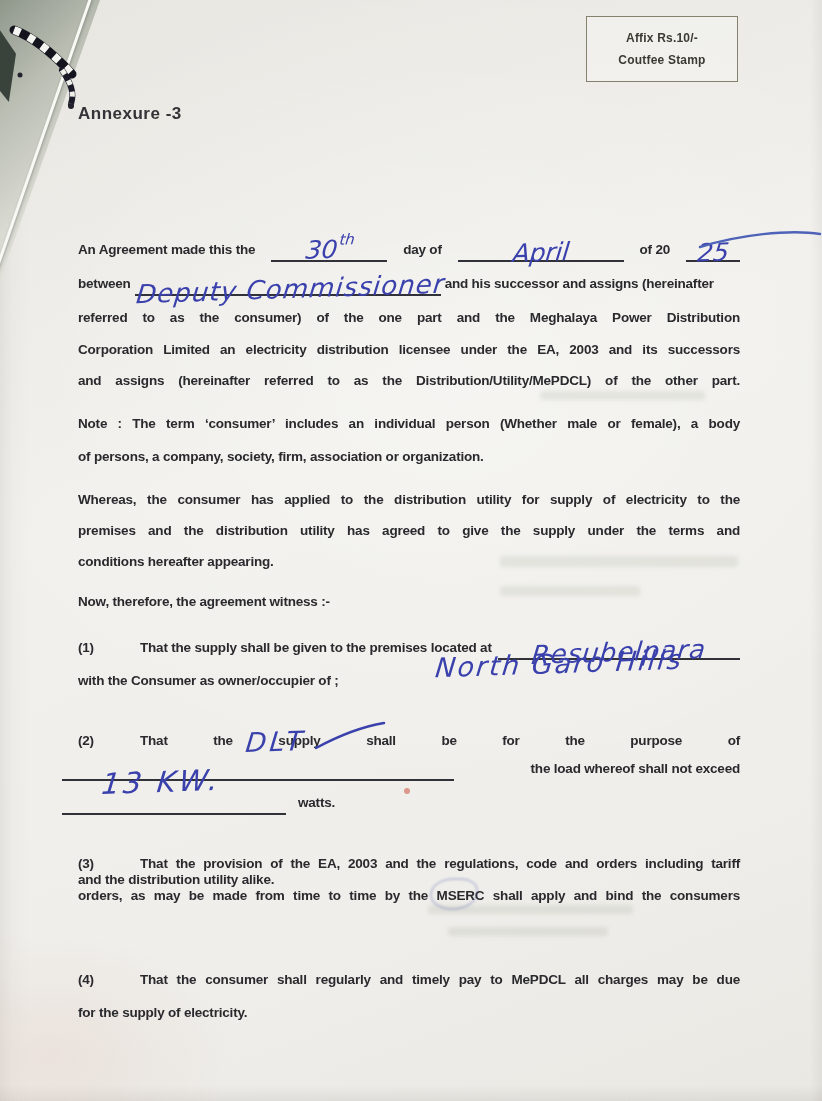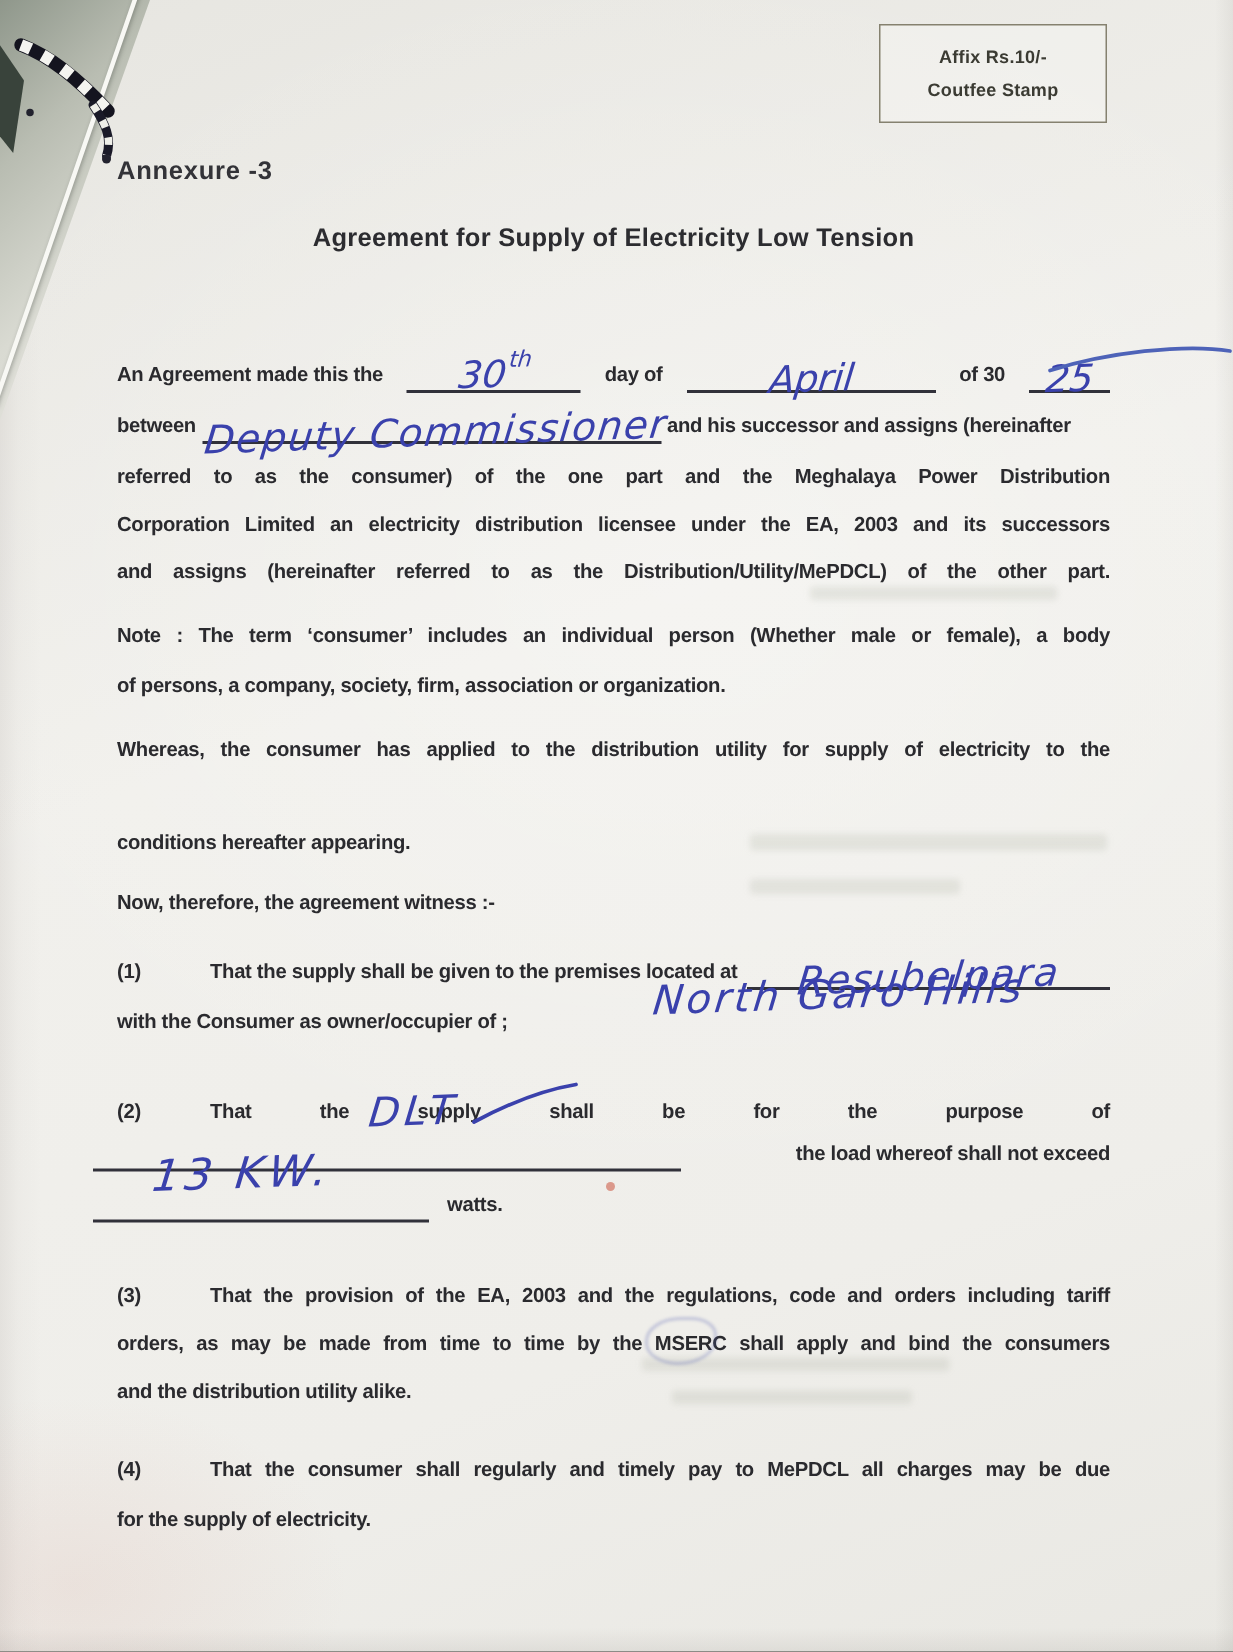--- a/index.html
+++ b/index.html
@@ -71,32 +71,31 @@
     <circle cx="20" cy="75" r="2.5" fill="#22222e"></circle>
     <circle cx="71" cy="106" r="3" fill="#22222e"></circle>
   </svg>
 
   <div class="stamp-box">
     <div>Affix Rs.10/-</div>
     <div>Coutfee Stamp</div>
   </div>
 
   <div class="annexure">Annexure -3</div>
-  <div class="doc-title">Agreement for Supply of Electricity Low Tension</div>
 
   <div class="ln fx" style="top:238px">
     <span>An Agreement made this the</span>
     <span class="bl" style="width:116px">
       <span class="hw hw-in" style="font-size:25px"><span>30</span><span class="hw-sup">th</span></span>
     </span>
     <span>day of</span>
     <span class="bl" style="width:166px">
       <span class="hw hw-in" style="font-size:25px">April</span>
     </span>
-    <span>of 30</span>
+    <span>of 20</span>
     <span class="bl" style="width:54px">
       <span class="hw hw-in" style="font-size:25px">25</span>
     </span>
   </div>
   <svg style="left:698px;top:226px" width="124" height="24" viewBox="0 0 124 24">
     <path d="M2 21 C 40 9, 92 3, 122 8" stroke="#4e63b8" stroke-width="2.5" fill="none" stroke-linecap="round"></path>
   </svg>
 
   <div class="ln fxl" style="top:272px">
     <span>between</span>
@@ -107,20 +106,21 @@
   </div>
 
   <div class="ln j" style="top:306px">referred to as the consumer) of the one part and the Meghalaya Power Distribution</div>
   <div class="ln j" style="top:338px">Corporation Limited an electricity distribution licensee under the EA, 2003 and its successors</div>
   <div class="ln j" style="top:369px">and assigns (hereinafter referred to as the Distribution/Utility/MePDCL) of the other part.</div>
 
   <div class="ln j" style="top:412px">Note : The term ‘consumer’ includes an individual person (Whether male or female), a body</div>
   <div class="ln l" style="top:445px">of persons, a company, society, firm, association or organization.</div>
 
   <div class="ln j" style="top:488px">Whereas, the consumer has applied to the distribution utility for supply of electricity to the</div>
+  <div class="ln j" style="top:519px">premises and the distribution utility has agreed to give the supply under the terms and</div>
   <div class="ln l" style="top:550px">conditions hereafter appearing.</div>
 
   <div class="ln l" style="top:590px">Now, therefore, the agreement witness :-</div>
 
   <div class="ln fxl" style="top:636px">
     <span class="num">(1)</span>
     <span>That the supply shall be given to the premises located at</span>
     <span class="bl bl-grow">
       <span class="hw hw-in" style="font-size:26px;letter-spacing:1px;bottom:-6px">Resubelpara</span>
     </span>
@@ -144,21 +144,21 @@
     <span class="bl" style="width:224px"></span>
     <span style="margin-left:12px">watts.</span>
   </div>
   <span class="hw hw-abs" style="left:102px;top:765px;font-size:29px;letter-spacing:3px">13 KW.</span>
 
   <div class="ln fxl" style="top:852px">
     <span class="num">(3)</span>
     <span class="grow">That the provision of the EA, 2003 and the regulations, code and orders including tariff</span>
   </div>
   <div class="ln j" style="top:884px">orders, as may be made from time to time by the MSERC shall apply and bind the consumers</div>
-  <div class="ln l" style="top:916px">and the distribution utility alike.</div>
+  <div class="ln l" style="top:868px">and the distribution utility alike.</div>
 
   <div class="ln fxl" style="top:968px">
     <span class="num">(4)</span>
     <span class="grow">That the consumer shall regularly and timely pay to MePDCL all charges may be due</span>
   </div>
   <div class="ln l" style="top:1001px">for the supply of electricity.</div>
 
   <div class="ghost" style="left:540px;top:391px;width:165px;height:9px"></div>
   <div class="ghost" style="left:500px;top:556px;width:238px;height:11px"></div>
   <div class="ghost" style="left:500px;top:586px;width:140px;height:10px"></div>

